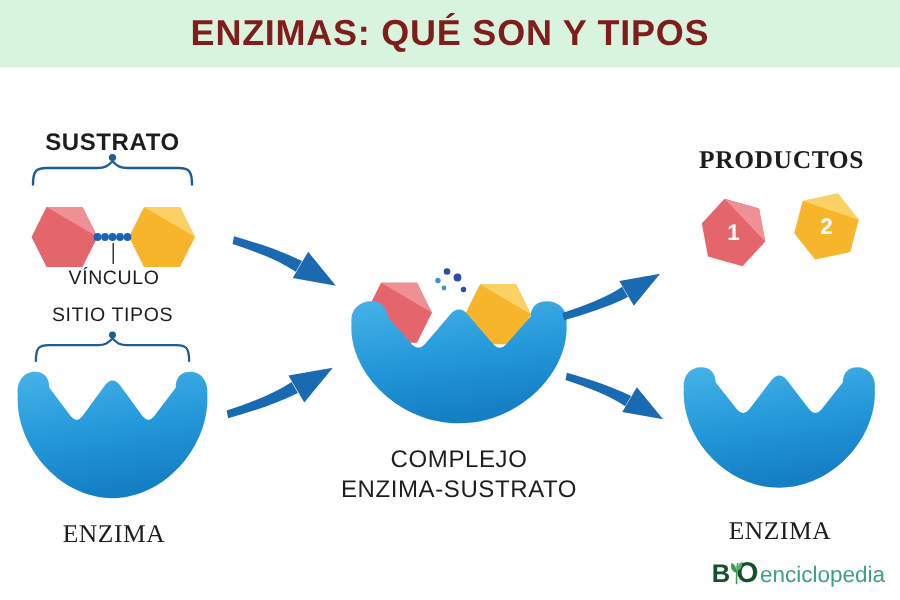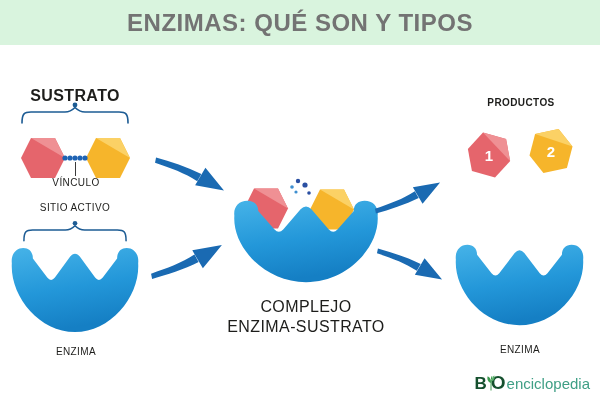--- a/index.html
+++ b/index.html
@@ -5,30 +5,30 @@
   html,body{margin:0;padding:0;background:#fff;}
   .canvas{
     position:relative;width:600px;height:400px;background:#ffffff;
     font-family:"Liberation Sans",sans-serif;overflow:hidden;
   }
   .banner{
     position:absolute;left:0;top:0;width:600px;height:45px;
     background:#d9f4de;display:flex;align-items:center;justify-content:center;
   }
   .banner h1{
-    margin:0;font-size:24px;font-weight:700;color:#737373;letter-spacing:.5px;
+    margin:0;font-size:24px;font-weight:700;color:#7f1d1d;letter-spacing:.5px;
   }
   .abs{position:absolute;}
   .lbl{
     position:absolute;color:#1d1d1b;white-space:nowrap;text-align:center;
     transform:translateX(-50%);letter-spacing:.4px;
   }
   .s13{font-size:16px;}
-  .s12{font-size:10px;}
-  .s11{font-size:10px;}
+  .s12{font-size:17px;font-family:Liberation Serif, serif;}
+  .s11{font-size:13px;}
   .flip{transform:scaleY(-1);}
   .prodnum{
     position:absolute;color:#ffffff;font-weight:700;font-size:15px;
     transform:translateX(-50%);
   }
   .logo{
     position:absolute;right:10px;bottom:6px;display:flex;align-items:baseline;
     color:#15502e;
   }
   .logo .b{font-size:17px;font-weight:700;}
@@ -65,21 +65,21 @@
     <circle cx="4" cy="5" r="2.6" fill="#1e63b3"></circle>
     <circle cx="9" cy="5" r="2.6" fill="#1e63b3"></circle>
     <circle cx="14" cy="5" r="2.6" fill="#1e63b3"></circle>
     <circle cx="19" cy="5" r="2.6" fill="#1e63b3"></circle>
     <circle cx="24" cy="5" r="2.6" fill="#1e63b3"></circle>
   </svg>
   <div class="abs" style="left:75px;top:162px;width:1px;height:14px;background:#3a3a3a;"></div>
 
   <span class="lbl s11" style="left:76px;top:177px;">VÍNCULO</span>
 
-  <span class="lbl s11" style="left:75px;top:202px;">SITIO ACTIVO</span>
+  <span class="lbl s11" style="left:75px;top:202px;">SITIO TIPOS</span>
 
   <svg class="abs" style="left:22px;top:220px;" width="106" height="22" viewBox="0 0 110 22">
     <circle cx="55" cy="3" r="2.4" fill="#1d5c94"></circle>
     <path d="M2,21 C2,12 4,10 11,10 L45,10 C50,10 52,8.5 55,5.5 C58,8.5 60,10 65,10 L99,10 C106,10 108,12 108,21" fill="none" stroke="#1d5c94" stroke-width="1.6" stroke-linecap="round"></path>
   </svg>
 
   <svg class="abs" style="left:8px;top:246px;" width="134" height="88" viewBox="0 0 140 92" preserveAspectRatio="none">
     <defs>
       <linearGradient id="bg1" x1="0" y1="0" x2="0.25" y2="1">
         <stop offset="0" stop-color="#46b3e8"></stop>

